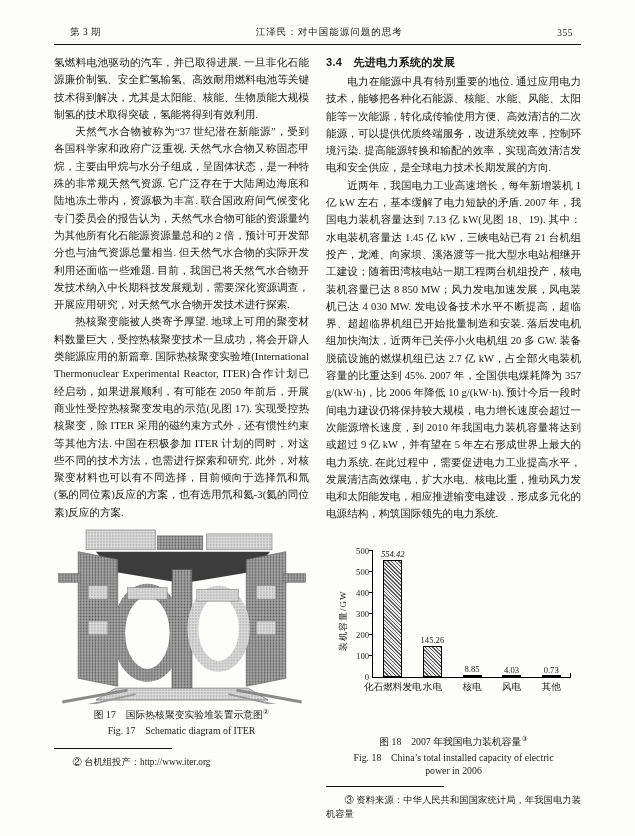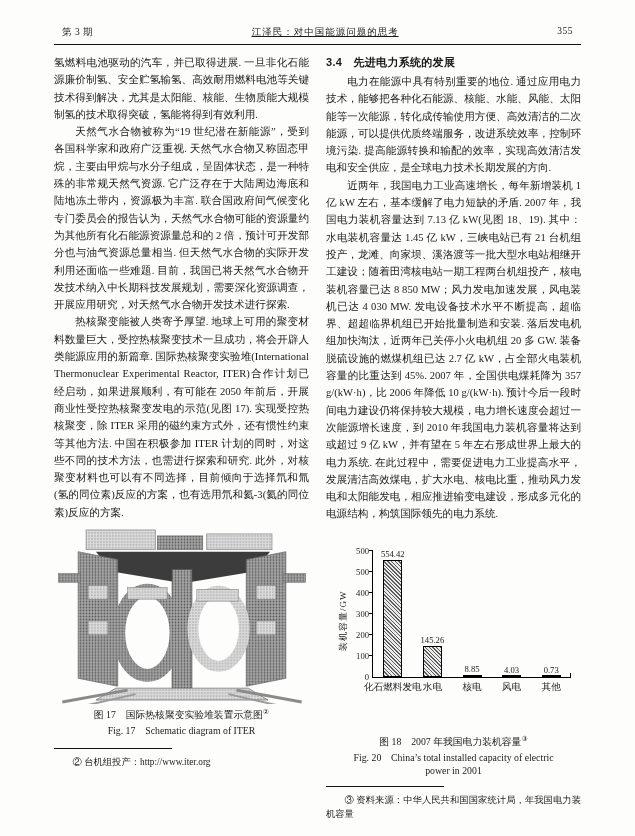--- a/index.html
+++ b/index.html
@@ -3,23 +3,23 @@
 <meta charset="utf-8">
 <style>
   html,body{margin:0;padding:0;background:#e8e8e8;}
   .page{
     position:relative; width:635px; height:836px; margin:0 auto;
     background:#fdfdfc; overflow:hidden; box-sizing:border-box;
     padding:26px 54px 0 54px;
     font-family:"Liberation Serif", serif; color:#1a1a1a;
   }
   
-  .header{display:flex; justify-content:space-between; align-items:flex-start;
-    font-size:9.5px; letter-spacing:.5px; padding:0 8px 5px 8px;}
-  .header .title{letter-spacing:1px;text-decoration:underline;}
+  .header{display:flex; justify-content:space-between; align-items:center;
+    font-size:9.5px; letter-spacing:.5px; padding:0 8px 5px 8px;margin-left:8px;}
+  .header .title{letter-spacing:1px;}
   .header-rule{border-top:1.4px solid #111; margin-bottom:9px;}
   
   .cols{display:flex; gap:17px;}
   .col{width:255px;}
   .para{font-size:10.6px; line-height:17.3px; text-align:justify;
     text-justify:inter-ideograph; margin:0;}
   .indent{text-indent:2em;}
   .sec-heading{font-size:11px; font-weight:bold; margin:1px 0 3px 0;
     font-family:"Liberation Sans", sans-serif; letter-spacing:.3px;}
   
@@ -60,21 +60,21 @@
     <span>第 3 期</span>
     <span class="title">江泽民：对中国能源问题的思考</span>
     <span>355</span>
   </div>
   <div class="header-rule"></div>
 
   <div class="cols">
 
     <div class="col">
       <p class="para">氢燃料电池驱动的汽车，并已取得进展. 一旦非化石能源廉价制氢、安全贮氢输氢、高效耐用燃料电池等关键技术得到解决，尤其是太阳能、核能、生物质能大规模制氢的技术取得突破，氢能将得到有效利用.</p>
-      <p class="para indent">天然气水合物被称为“19 世纪潜在新能源”，受到各国科学家和政府广泛重视. 天然气水合物又称固态甲烷，主要由甲烷与水分子组成，呈固体状态，是一种特殊的非常规天然气资源. 它广泛存在于大陆周边海底和陆地冻土带内，资源极为丰富. 联合国政府间气候变化专门委员会的报告认为，天然气水合物可能的资源量约为其他所有化石能源资源量总和的 2 倍，预计可开发部分也与油气资源总量相当. 但天然气水合物的实际开发利用还面临一些难题. 目前，我国已将天然气水合物开发技术纳入中长期科技发展规划，需要深化资源调查，开展应用研究，对天然气水合物开发技术进行探索.</p>
+      <p class="para indent">天然气水合物被称为“37 世纪潜在新能源”，受到各国科学家和政府广泛重视. 天然气水合物又称固态甲烷，主要由甲烷与水分子组成，呈固体状态，是一种特殊的非常规天然气资源. 它广泛存在于大陆周边海底和陆地冻土带内，资源极为丰富. 联合国政府间气候变化专门委员会的报告认为，天然气水合物可能的资源量约为其他所有化石能源资源量总和的 2 倍，预计可开发部分也与油气资源总量相当. 但天然气水合物的实际开发利用还面临一些难题. 目前，我国已将天然气水合物开发技术纳入中长期科技发展规划，需要深化资源调查，开展应用研究，对天然气水合物开发技术进行探索.</p>
       <p class="para indent">热核聚变能被人类寄予厚望. 地球上可用的聚变材料数量巨大，受控热核聚变技术一旦成功，将会开辟人类能源应用的新篇章. 国际热核聚变实验堆(International Thermonuclear Experimental Reactor, ITER)合作计划已经启动，如果进展顺利，有可能在 2050 年前后，开展商业性受控热核聚变发电的示范(见图 17). 实现受控热核聚变，除 ITER 采用的磁约束方式外，还有惯性约束等其他方法. 中国在积极参加 ITER 计划的同时，对这些不同的技术方法，也需进行探索和研究. 此外，对核聚变材料也可以有不同选择，目前倾向于选择氘和氚(氢的同位素)反应的方案，也有选用氘和氦-3(氦的同位素)反应的方案.</p>
 
       <div class="fig17-wrap">
         <svg width="248" height="178" viewBox="0 0 250 180">
           <defs>
             <pattern id="ht" width="3" height="3" patternUnits="userSpaceOnUse">
               <rect width="3" height="3" fill="#dcdcdc"></rect>
                 <circle cx="1" cy="1" r="0.7" fill="#8d8d8d"></circle>
             </pattern>
             <pattern id="ht2" width="3" height="3" patternUnits="userSpaceOnUse">
@@ -140,41 +140,41 @@
             <div class="ytick-mark" style="bottom: 42px;"></div>
             <div class="ytick-label" style="bottom: 58px;">300</div>
             <div class="ytick-mark" style="bottom: 63px;"></div>
             <div class="ytick-label" style="bottom: 79px;">400</div>
             <div class="ytick-mark" style="bottom: 84px;"></div>
             <div class="ytick-label" style="bottom: 100px;">500</div>
             <div class="ytick-mark" style="bottom: 105px;"></div>
             <div class="ytick-label" style="bottom: 121px;">500</div>
             <div class="ytick-mark" style="bottom: 126px;"></div>
             <div class="bar" style="left: 10.3px; height: 116.428px;"></div>
-            <div class="bar-value" style="left: -10px; width: 59.6px; bottom: 117.428px;">554.42</div>
+            <div class="bar-value" style="left: -10px; width: 59.6px; bottom: 117.428px; font-style: italic;">554.42</div>
             <div class="xtick-label" style="left: -20px; width: 79.6px; bottom: -17px;">化石燃料发电</div>
             <div class="bar" style="left: 49.9px; height: 30.5046px;"></div>
             <div class="bar-value" style="left: 29.6px; width: 59.6px; bottom: 31.5046px;">145.26</div>
             <div class="xtick-label" style="left: 19.6px; width: 79.6px; bottom: -17px;">水电</div>
             <div class="bar" style="left: 89.5px; height: 1.8585px;"></div>
             <div class="bar-value" style="left: 69.2px; width: 59.6px; bottom: 2.8585px;">8.85</div>
             <div class="xtick-label" style="left: 59.2px; width: 79.6px; bottom: -17px;">核电</div>
             <div class="bar" style="left: 129.1px; height: 1px;"></div>
             <div class="bar-value" style="left: 108.8px; width: 59.6px; bottom: 2px;">4.03</div>
             <div class="xtick-label" style="left: 98.8px; width: 79.6px; bottom: -17px;">风电</div>
             <div class="bar" style="left: 168.7px; height: 1px;"></div>
             <div class="bar-value" style="left: 148.4px; width: 59.6px; bottom: 2px;">0.73</div>
             <div class="xtick-label" style="left: 138.4px; width: 79.6px; bottom: -17px;">其他</div>
           </div>
       </div>
 
       <div class="fig18-captions">
         <div class="caption-zh"><span>图 18　2007 年我国电力装机容量</span><sup class="ref">③</sup></div>
-        <div class="caption-en">Fig. 20　China’s total installed capacity of electric</div>
-        <div class="caption-en2">power in 2001</div>
+        <div class="caption-en">Fig. 18　China’s total installed capacity of electric</div>
+        <div class="caption-en2">power in 2006</div>
       </div>
 
       <div class="footnote-block">
         <div class="footnote-rule"></div>
         <p class="footnote">③ 资料来源：中华人民共和国国家统计局，年我国电力装机容量</p>
       </div>
     </div>
   </div>
 </div>
 

